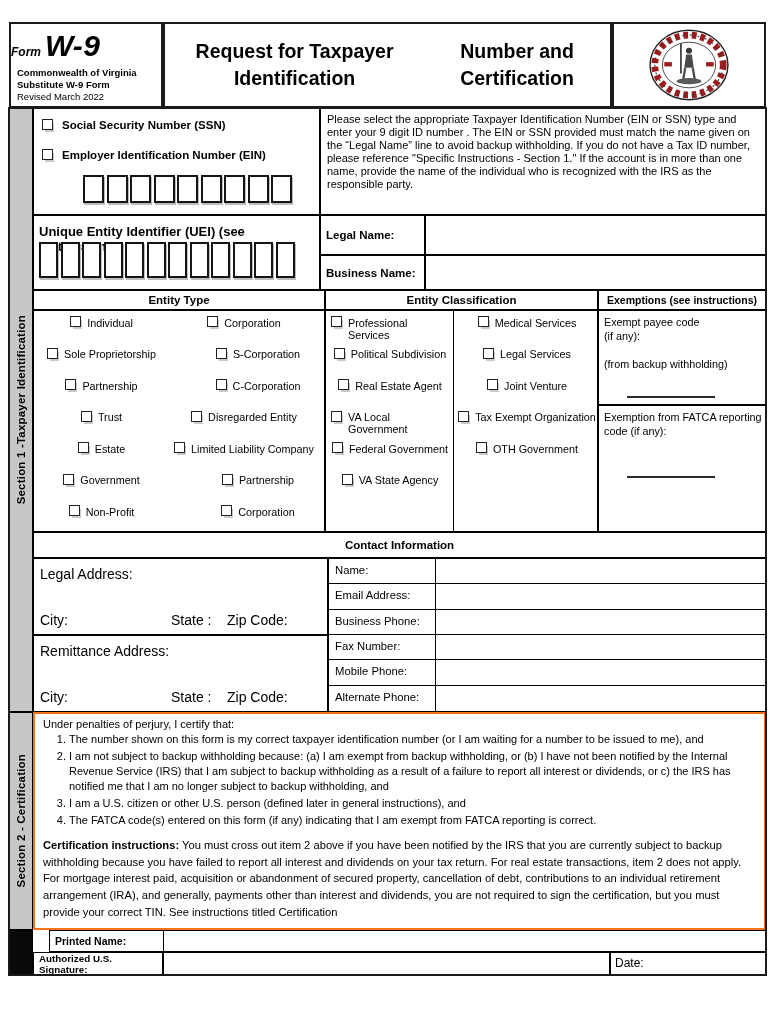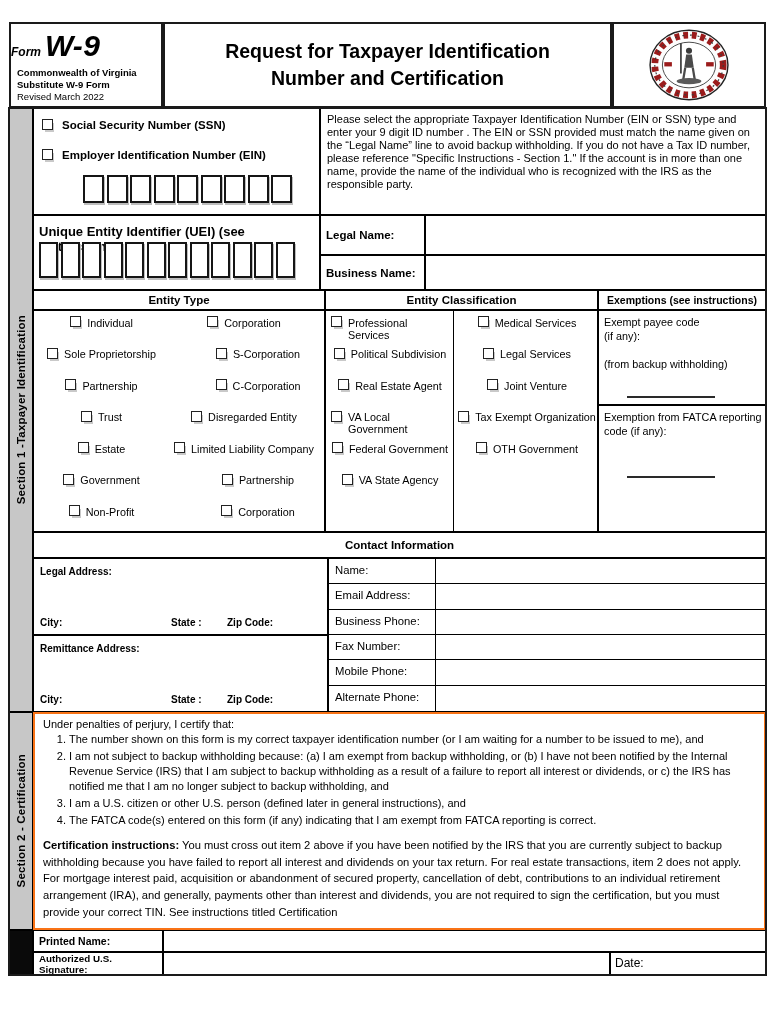--- a/index.html
+++ b/index.html
@@ -11,21 +11,21 @@
   }
   .cell { position:absolute; border:1px solid #000; background:#fff; }
   .frame { position:absolute; border:2px solid #1a1a1a; pointer-events:none; z-index:6; }
 
   
   .hdr-box { position:absolute; border:2px solid #1a1a1a; background:#fff; }
   .form-word { font-size:12px; font-weight:bold; }
   .form-number { font-size:30px; font-weight:bold; letter-spacing:0.5px; line-height:0.9; }
   .org-line { font-size:9.5px; font-weight:bold; line-height:1.25; }
   .revised-line { font-size:9.5px; position:absolute; left:6px; bottom:4px; }
-  .hdr-title { display:flex; flex-direction:column; justify-content:center; align-items:center;
+  .hdr-title { display:flex; justify-content:center; align-items:center;
     font-weight:bold; font-size:19.5px; line-height:1.4; text-align:center; }
   .hdr-seal { display:flex; align-items:center; justify-content:center; }
 
   
   .sidebar { position:absolute; left:9px; width:24px; border:1px solid #000; background:#c7c7c7;
     display:flex; align-items:center; justify-content:center; }
   .sidebar-black { position:absolute; left:9px; width:24px; background:#0a0a0a; border:1px solid #000; }
   .vtext { writing-mode: vertical-rl; transform: rotate(180deg); font-weight:bold; font-size:11.5px;
     white-space:nowrap; letter-spacing:0.2px; }
 
@@ -55,21 +55,21 @@
   .exempt-text { font-size:10.8px; line-height:14px; padding:4px 0 0 5px; }
   .blank-line { position:absolute; display:inline-block; width:88px; border-bottom:2px solid #2a2a2a; }
 
   .contact-grid { position:absolute; left:328px; top:558px; width:438px; height:154px;
     border:1px solid #000; display:grid; grid-auto-rows:1fr; background:#fff; }
   .contact-row { display:flex; }
   .contact-row:not(:last-child) { border-bottom:1px solid #000; }
   .contact-lbl { width:107px; border-right:1px solid #000; font-size:11.3px; padding:5px 0 0 6px; }
   .contact-val { flex:1; }
 
-  .addr-lbl { position:absolute; font-size:10px;font-weight:bold; }
+  .addr-lbl { position:absolute; font-size:14px; }
 
   .cert { position:absolute; left:33px; top:712px; width:733px; height:218px; border:2px solid #f97316;
     padding:4px 8px 0 8px; overflow:hidden; }
   .cert-intro { font-size:11px; }
   .cert ol { margin:2px 0 0 0; padding-left:26px; font-size:11px; line-height:1.36; }
   .cert li { margin-bottom:2px; }
   .cert-para { margin-top:9px; font-size:11.2px; line-height:1.5; padding-right:2px; }
   .cert-para b { font-weight:bold; }
 
   .sig-lbl { display:flex; align-items:center; padding-left:5px; font-weight:bold; }
@@ -394,21 +394,21 @@
     <li>The number shown on this form is my correct taxpayer identification number (or I am waiting for a number to be issued to me), and</li>
         <li>I am not subject to backup withholding because: (a) I am exempt from backup withholding, or (b) I have not been notified by the Internal Revenue Service (IRS) that I am subject to backup withholding as a result of a failure to report all interest or dividends, or c) the IRS has notified me that I am no longer subject to backup withholding, and</li>
         <li>I am a U.S. citizen or other U.S. person (defined later in general instructions), and</li>
         <li>The FATCA code(s) entered on this form (if any) indicating that I am exempt from FATCA reporting is correct.</li>
       </ol>
     <div class="cert-para">
       <b>Certification instructions:</b><span> You must cross out item 2 above if you have been notified by the IRS that you are currently subject to backup withholding because you have failed to report all interest and dividends on your tax return. For real estate transactions, item 2 does not apply. For mortgage interest paid, acquisition or abandonment of secured property, cancellation of debt, contributions to an individual retirement arrangement (IRA), and generally, payments other than interest and dividends, you are not required to sign the certification, but you must provide your correct TIN. See instructions titled Certification</span>
     </div>
   </div>
 
-  <div class="cell sig-lbl" style="left:33px; top:930px; width:130px; height:22px; font-size:10.5px;">
+  <div class="cell sig-lbl" style="left:49px; top:930px; width:130px; height:22px; font-size:10.5px;">
     <span>Printed Name:</span>
   </div>
   <div class="cell" style="left:163px; top:930px; width:603px; height:22px;"></div>
 
   <div class="cell sig-lbl" style="left:33px; top:952px; width:130px; height:23px; font-size:9.8px;">
     <span>Authorized U.S. Signature:</span>
   </div>
   <div class="cell" style="left:163px; top:952px; width:447px; height:23px;"></div>
   <div class="cell" style="left:610px; top:952px; width:156px; height:23px; font-size:12px; padding:3px 0 0 4px;">
     <span>Date:</span>

